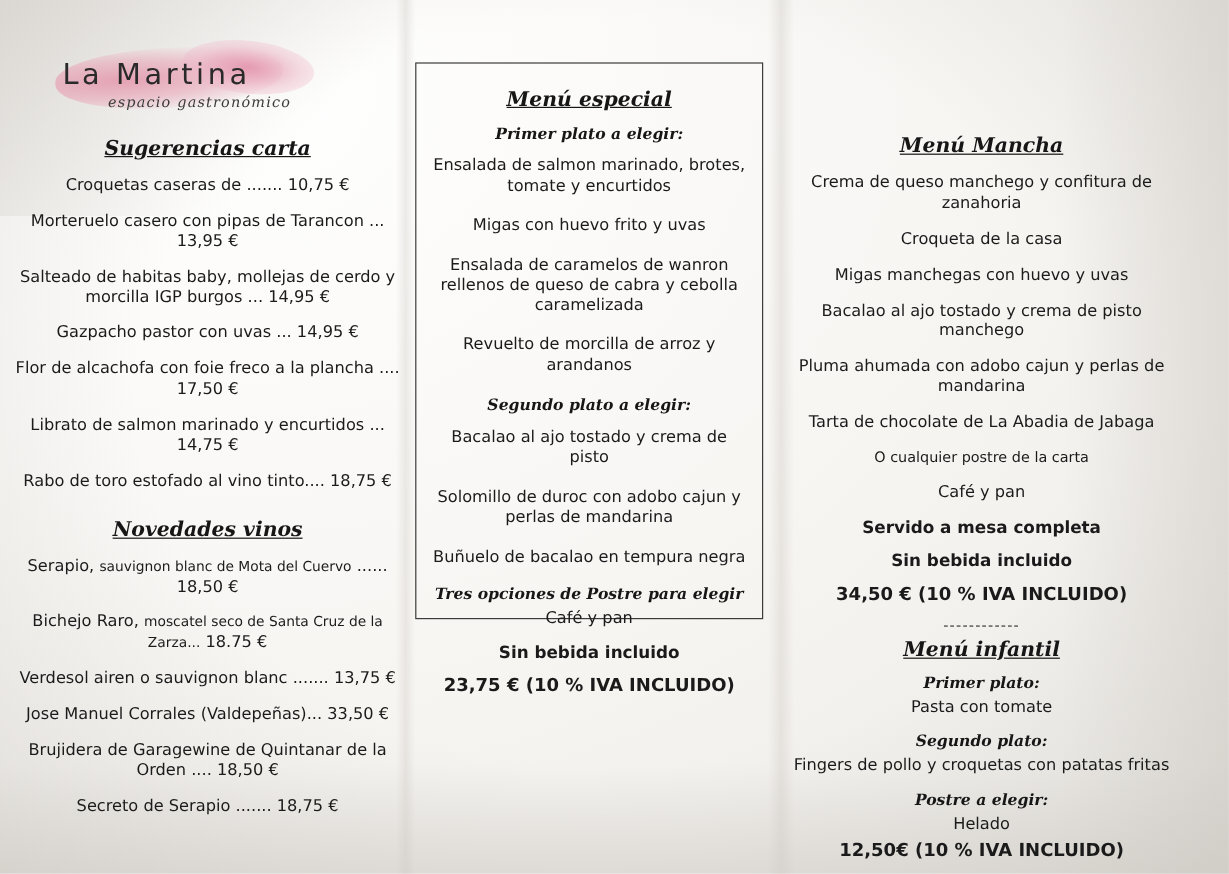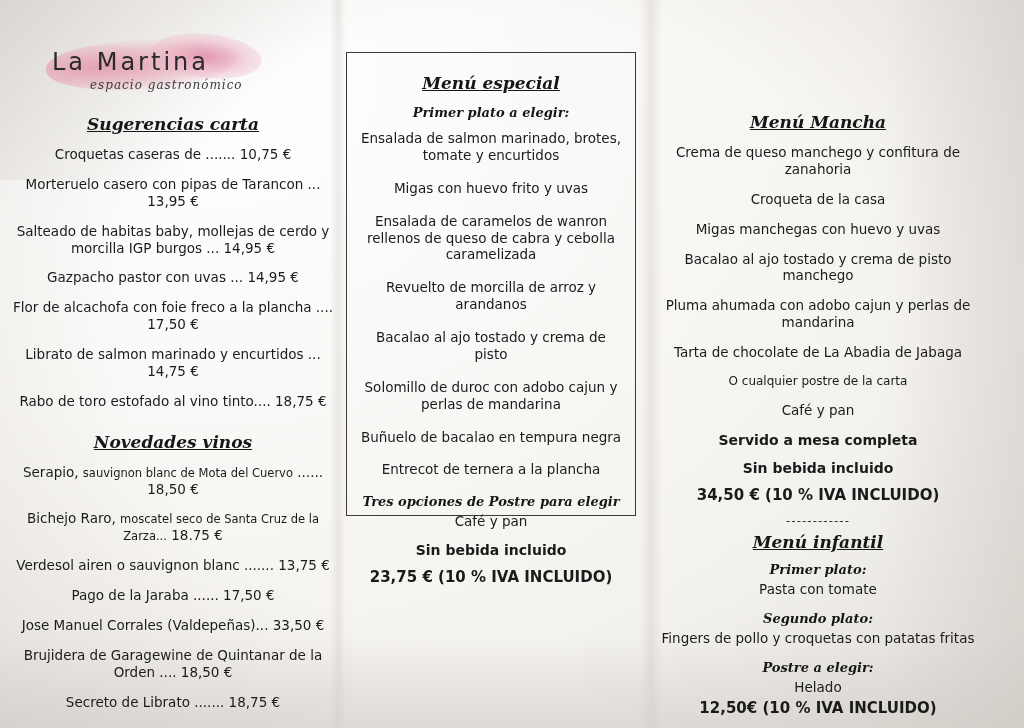--- a/index.html
+++ b/index.html
@@ -231,59 +231,53 @@
         <span></span>
         <span class="price">18.75 €</span>
       </div>
       <div class="item">
         <span>Verdesol airen o sauvignon blanc</span>
         <span class="small"></span>
         <span>.......</span>
         <span class="price">13,75 €</span>
       </div>
       <div class="item">
-        <span>Pago de la Jaraba</span>
-        <span class="small"></span>
-        <span>......</span>
-        <span class="price">17,50 €</span>
-      </div>
-      <div class="item">
         <span>Jose Manuel Corrales (Valdepeñas)...</span>
         <span class="small"></span>
         <span></span>
         <span class="price">33,50 €</span>
       </div>
       <div class="item">
         <span>Brujidera de Garagewine de Quintanar de la Orden</span>
         <span class="small"></span>
         <span>....</span>
         <span class="price">18,50 €</span>
       </div>
       <div class="item">
-        <span>Secreto de Librato</span>
+        <span>Secreto de Serapio</span>
         <span class="small"></span>
         <span>.......</span>
         <span class="price">18,75 €</span>
       </div>
     </div>
   </div>
 
   <div class="col" id="col-mid">
     <div class="h-section">Menú especial</div>
 
     <div class="h-sub-i">Primer plato a elegir:</div>
     <div class="item">Ensalada de salmon marinado, brotes, tomate y encurtidos</div>
     <div class="item">Migas con huevo frito y uvas</div>
     <div class="item">Ensalada de caramelos de wanron rellenos de queso de cabra y cebolla caramelizada</div>
     <div class="item">Revuelto de morcilla de arroz y arandanos</div>
 
+    <div class="h-sub-i" style="margin-top:18px">Segundo plato a elegir:</div>
     <div class="item">Bacalao al ajo tostado y crema de pisto</div>
     <div class="item">Solomillo de duroc con adobo cajun y perlas de mandarina</div>
     <div class="item">Buñuelo de bacalao en tempura negra</div>
-    <div class="item">Entrecot de ternera a la plancha</div>
 
     <div class="h-sub-i tight" style="margin-top:16px">Tres opciones de Postre para elegir</div>
     <div class="item" style="margin-bottom:10px">Café y pan</div>
 
     <div class="h-bold">Sin bebida incluido</div>
     <div class="price-line">23,75 €  (10 % IVA INCLUIDO)</div>
   </div>
 
   <div class="col" id="col-right">
     <div class="h-section">Menú Mancha</div>

